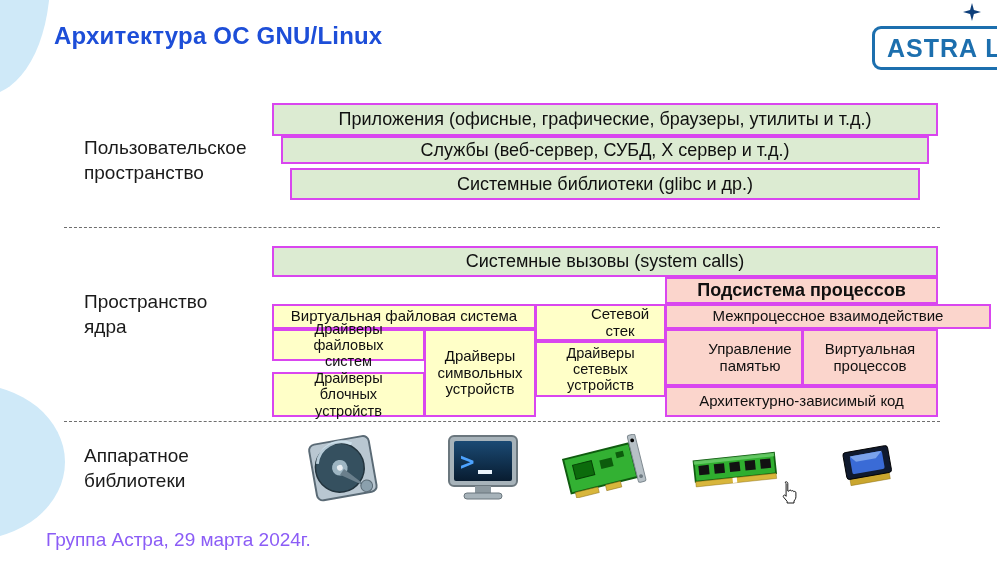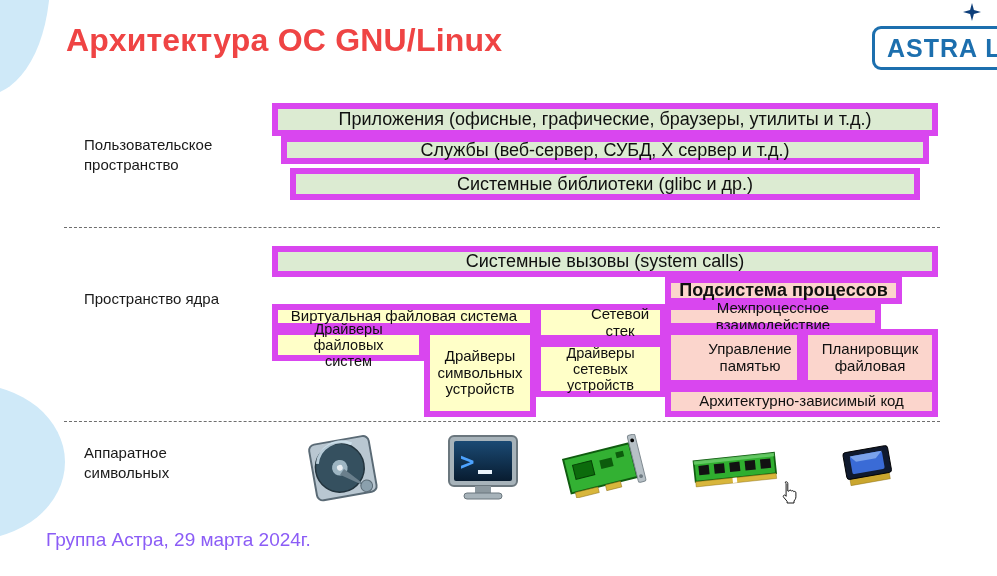--- a/index.html
+++ b/index.html
@@ -2,32 +2,32 @@
 <html><head>
 <meta charset="utf-8">
 <style>
   * { margin:0; padding:0; box-sizing:border-box; }
   body { background:#e9e9e9; }
   .slide {
     position:relative; width:997px; height:576px; background:#ffffff;
     overflow:hidden; font-family:"Liberation Sans", sans-serif; color:#111;
   }
   .blob { position:absolute; background:#cfe9f8; border-radius:50%; }
-  .title { position:absolute; left:54px; top:22px; font-size:32px; font-weight:bold; color:#ef4444; letter-spacing:.2px;margin-left:12px; }
+  .title { position:absolute; left:54px; top:22px; font-size:24px; font-weight:bold; color:#1d4ed8; letter-spacing:.2px; }
   .logo-box {
     position:absolute; left:872px; top:26px; width:170px; height:44px;
     border:3px solid #1c6fae; border-radius:9px; background:#fff;
     display:flex; align-items:center; padding-left:12px;
     color:#1c6fae; font-weight:bold; font-size:25px; letter-spacing:1px;
   }
   .logo-star { position:absolute; left:962px; top:2px; width:20px; height:20px; }
-  .side-label { position:absolute; font-size:15px; line-height:1.32; color:#1a1a1a; }
+  .side-label { position:absolute; font-size:19px; line-height:1.32; color:#1a1a1a; }
   .cell {
     position:absolute; display:flex; align-items:center; justify-content:center;
-    text-align:center; border:6px solid #d946ef; line-height:1.12; color:#101010;
+    text-align:center; border:2px solid #d946ef; line-height:1.12; color:#101010;
   }
   .green { background:#dcebd2; }
   .yellow { background:#ffffc8; }
   .pink  { background:#fbd5cc; }
   .fs18 { font-size:18px; }
   .fs15 { font-size:15px; }
   .fs14 { font-size:14.5px; }
   .hdr  { font-size:18px; font-weight:bold; }
   .w112 { max-width:112px; }
   .w78  { max-width:78px; }
@@ -48,21 +48,21 @@
 
   <div class="logo-box">
     <span>ASTRA LIN</span>
   </div>
   <svg class="logo-star" viewBox="-10 -10 20 20">
     <path d="M0,-9 L1.9,-1.9 L9,0 L1.9,1.9 L0,9 L-1.9,1.9 L-9,0 L-1.9,-1.9 Z" fill="#0e3f7a"></path>
   </svg>
 
   <div class="side-label" style="left:84px; top:135px; width:195px;">Пользовательское пространство</div>
   <div class="side-label" style="left:84px; top:289px; width:165px;">Пространство ядра</div>
-  <div class="side-label" style="left:84px; top:443px; width:160px;">Аппаратное символьных</div>
+  <div class="side-label" style="left:84px; top:443px; width:160px;">Аппаратное библиотеки</div>
 
   <div class="cell green fs18" style="left:272px; top:103px; width:666px; height:33px;">
     <span>Приложения (офисные, графические, браузеры, утилиты и т.д.)</span>
   </div>
   <div class="cell green fs18" style="left:281px; top:136px; width:648px; height:28px;">
     <span>Службы (веб-сервер, СУБД, X сервер и т.д.)</span>
   </div>
   <div class="cell green fs18" style="left:290px; top:168px; width:630px; height:32px;">
     <span>Системные библиотеки (glibc и др.)</span>
   </div>
@@ -78,35 +78,38 @@
   </div>
   <div class="cell yellow fs15" style="left:535px; top:304px; width:131px; height:37px;padding-left:39px;">
     <span>Сетевой стек</span>
   </div>
   <div class="cell yellow fs14" style="left:272px; top:329px; width:153px; height:32px;">
     <span class="w112">Драйверы файловых систем</span>
   </div>
   <div class="cell yellow fs15" style="left:424px; top:329px; width:112px; height:88px;">
     <span>Драйверы символьных устройств</span>
   </div>
+  <div class="cell yellow fs14" style="left:272px; top:372px; width:153px; height:45px;">
+    <span class="w112">Драйверы блочных устройств</span>
+  </div>
   <div class="cell yellow fs14" style="left:535px; top:341px; width:131px; height:56px;">
     <span class="w78">Драйверы сетевых устройств</span>
   </div>
 
-  <div class="cell pink hdr" style="left:665px; top:277px; width:237px; height:27px;">
+  <div class="cell pink hdr" style="left:665px; top:277px; width:273px; height:27px;">
     <span>Подсистема процессов</span>
   </div>
-  <div class="cell pink fs15" style="left:665px; top:304px; width:216px; height:25px;">
+  <div class="cell pink fs15" style="left:665px; top:304px; width:326px; height:25px;">
     <span>Межпроцессное взаимодействие</span>
   </div>
   <div class="cell pink fs15" style="left:665px; top:329px; width:138px; height:57px;padding-left:32px;">
     <span style="max-width:100px;">Управление памятью</span>
   </div>
   <div class="cell pink fs15" style="left:802px; top:329px; width:136px; height:57px;">
-    <span style="max-width:110px;">Планировщик файловая</span>
+    <span style="max-width:110px;">Виртуальная процессов</span>
   </div>
   <div class="cell pink fs15" style="left:665px; top:386px; width:273px; height:31px;">
     <span>Архитектурно-зависимый код</span>
   </div>
 
   <div class="dashed" style="left:64px; top:421px; width:876px;"></div>
 
   <svg class="hw-icon" style="left:303px; top:430px;" width="82" height="78" viewBox="0 0 80 80">
     <g transform="rotate(-10 40 40)">
       <rect x="8" y="10" width="62" height="58" rx="6" fill="#b9c7d1" stroke="#5a6a75" stroke-width="2"></rect>

